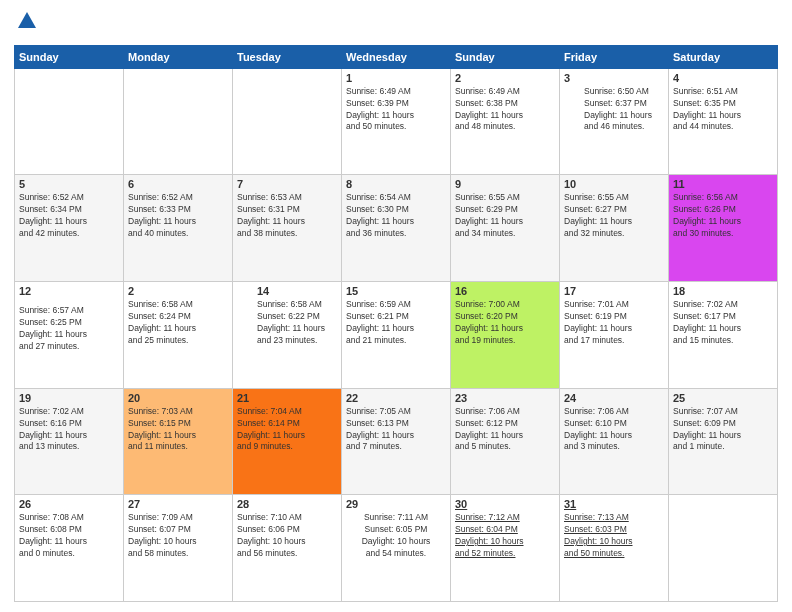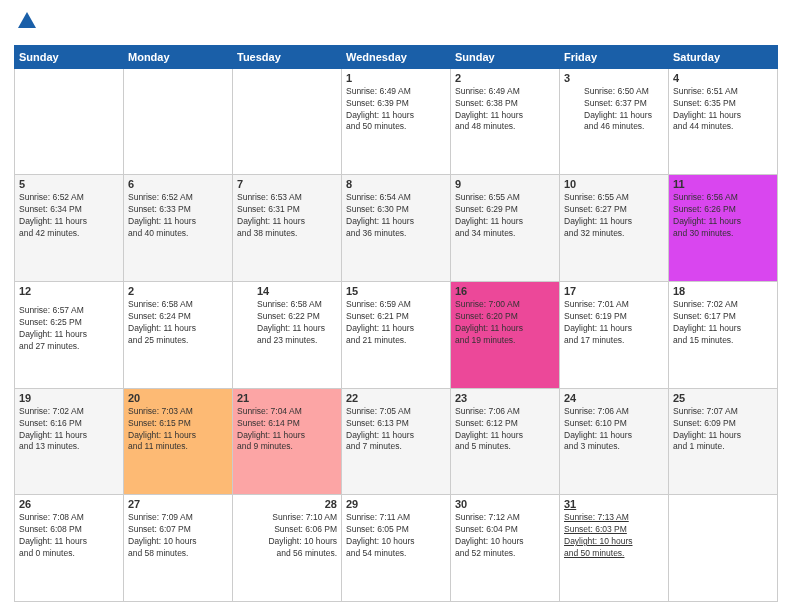--- a/index.html
+++ b/index.html
@@ -245,21 +245,21 @@
 Daylight: 11 hours
 and 23 minutes.</div>
           </td>
           <td style="background: rgb(255, 255, 255);">
             <div class="day-num">15</div>
             <div class="day-info" style="white-space: pre-line;">Sunrise: 6:59 AM
 Sunset: 6:21 PM
 Daylight: 11 hours
 and 21 minutes.</div>
           </td>
-          <td style="background: #ec4899;">
+          <td style="background: #bef264;">
             <div class="day-num">16</div>
             <div class="day-info" style="white-space: pre-line;">Sunrise: 7:00 AM
 Sunset: 6:20 PM
 Daylight: 11 hours
 and 19 minutes.</div>
           </td>
           <td style="background: rgb(255, 255, 255);">
             <div class="day-num">17</div>
             <div class="day-info" style="white-space: pre-line;">Sunrise: 7:01 AM
 Sunset: 6:19 PM
@@ -282,21 +282,21 @@
 Daylight: 11 hours
 and 13 minutes.</div>
           </td>
           <td style="background: #fdba74;">
             <div class="day-num">20</div>
             <div class="day-info" style="white-space: pre-line;">Sunrise: 7:03 AM
 Sunset: 6:15 PM
 Daylight: 11 hours
 and 11 minutes.</div>
           </td>
-          <td style="background: #fca5a5;">
+          <td style="background: #f97316;">
             <div class="day-num">21</div>
             <div class="day-info" style="white-space: pre-line;">Sunrise: 7:04 AM
 Sunset: 6:14 PM
 Daylight: 11 hours
 and 9 minutes.</div>
           </td>
           <td style="background: rgb(245, 245, 245); margin-left: 42px;">
             <div class="day-num">22</div>
             <div class="day-info" style="white-space: pre-line;">Sunrise: 7:05 AM
 Sunset: 6:13 PM
@@ -333,35 +333,35 @@
 Daylight: 11 hours
 and 0 minutes.</div>
           </td>
           <td style="background: rgb(255, 255, 255);">
             <div class="day-num">27</div>
             <div class="day-info" style="white-space: pre-line;">Sunrise: 7:09 AM
 Sunset: 6:07 PM
 Daylight: 10 hours
 and 58 minutes.</div>
           </td>
-          <td style="background: rgb(255, 255, 255); text-align: right;">
+          <td style="background: rgb(255, 255, 255);">
             <div class="day-num">28</div>
             <div class="day-info" style="white-space: pre-line;">Sunrise: 7:10 AM
 Sunset: 6:06 PM
 Daylight: 10 hours
 and 56 minutes.</div>
           </td>
           <td style="background: rgb(255, 255, 255);">
             <div class="day-num">29</div>
-            <div class="day-info" style="white-space: pre-line;">Sunrise: 7:11 AM
+            <div class="day-info" style="white-space: pre-line; text-align: center;">Sunrise: 7:11 AM
 Sunset: 6:05 PM
 Daylight: 10 hours
 and 54 minutes.</div>
           </td>
-          <td style="background: rgb(255, 255, 255);">
+          <td style="background: rgb(255, 255, 255); text-decoration: underline;">
             <div class="day-num">30</div>
             <div class="day-info" style="white-space: pre-line;">Sunrise: 7:12 AM
 Sunset: 6:04 PM
 Daylight: 10 hours
 and 52 minutes.</div>
           </td>
           <td style="background: rgb(255, 255, 255); text-decoration: underline;">
             <div class="day-num">31</div>
             <div class="day-info" style="white-space: pre-line;">Sunrise: 7:13 AM
 Sunset: 6:03 PM

